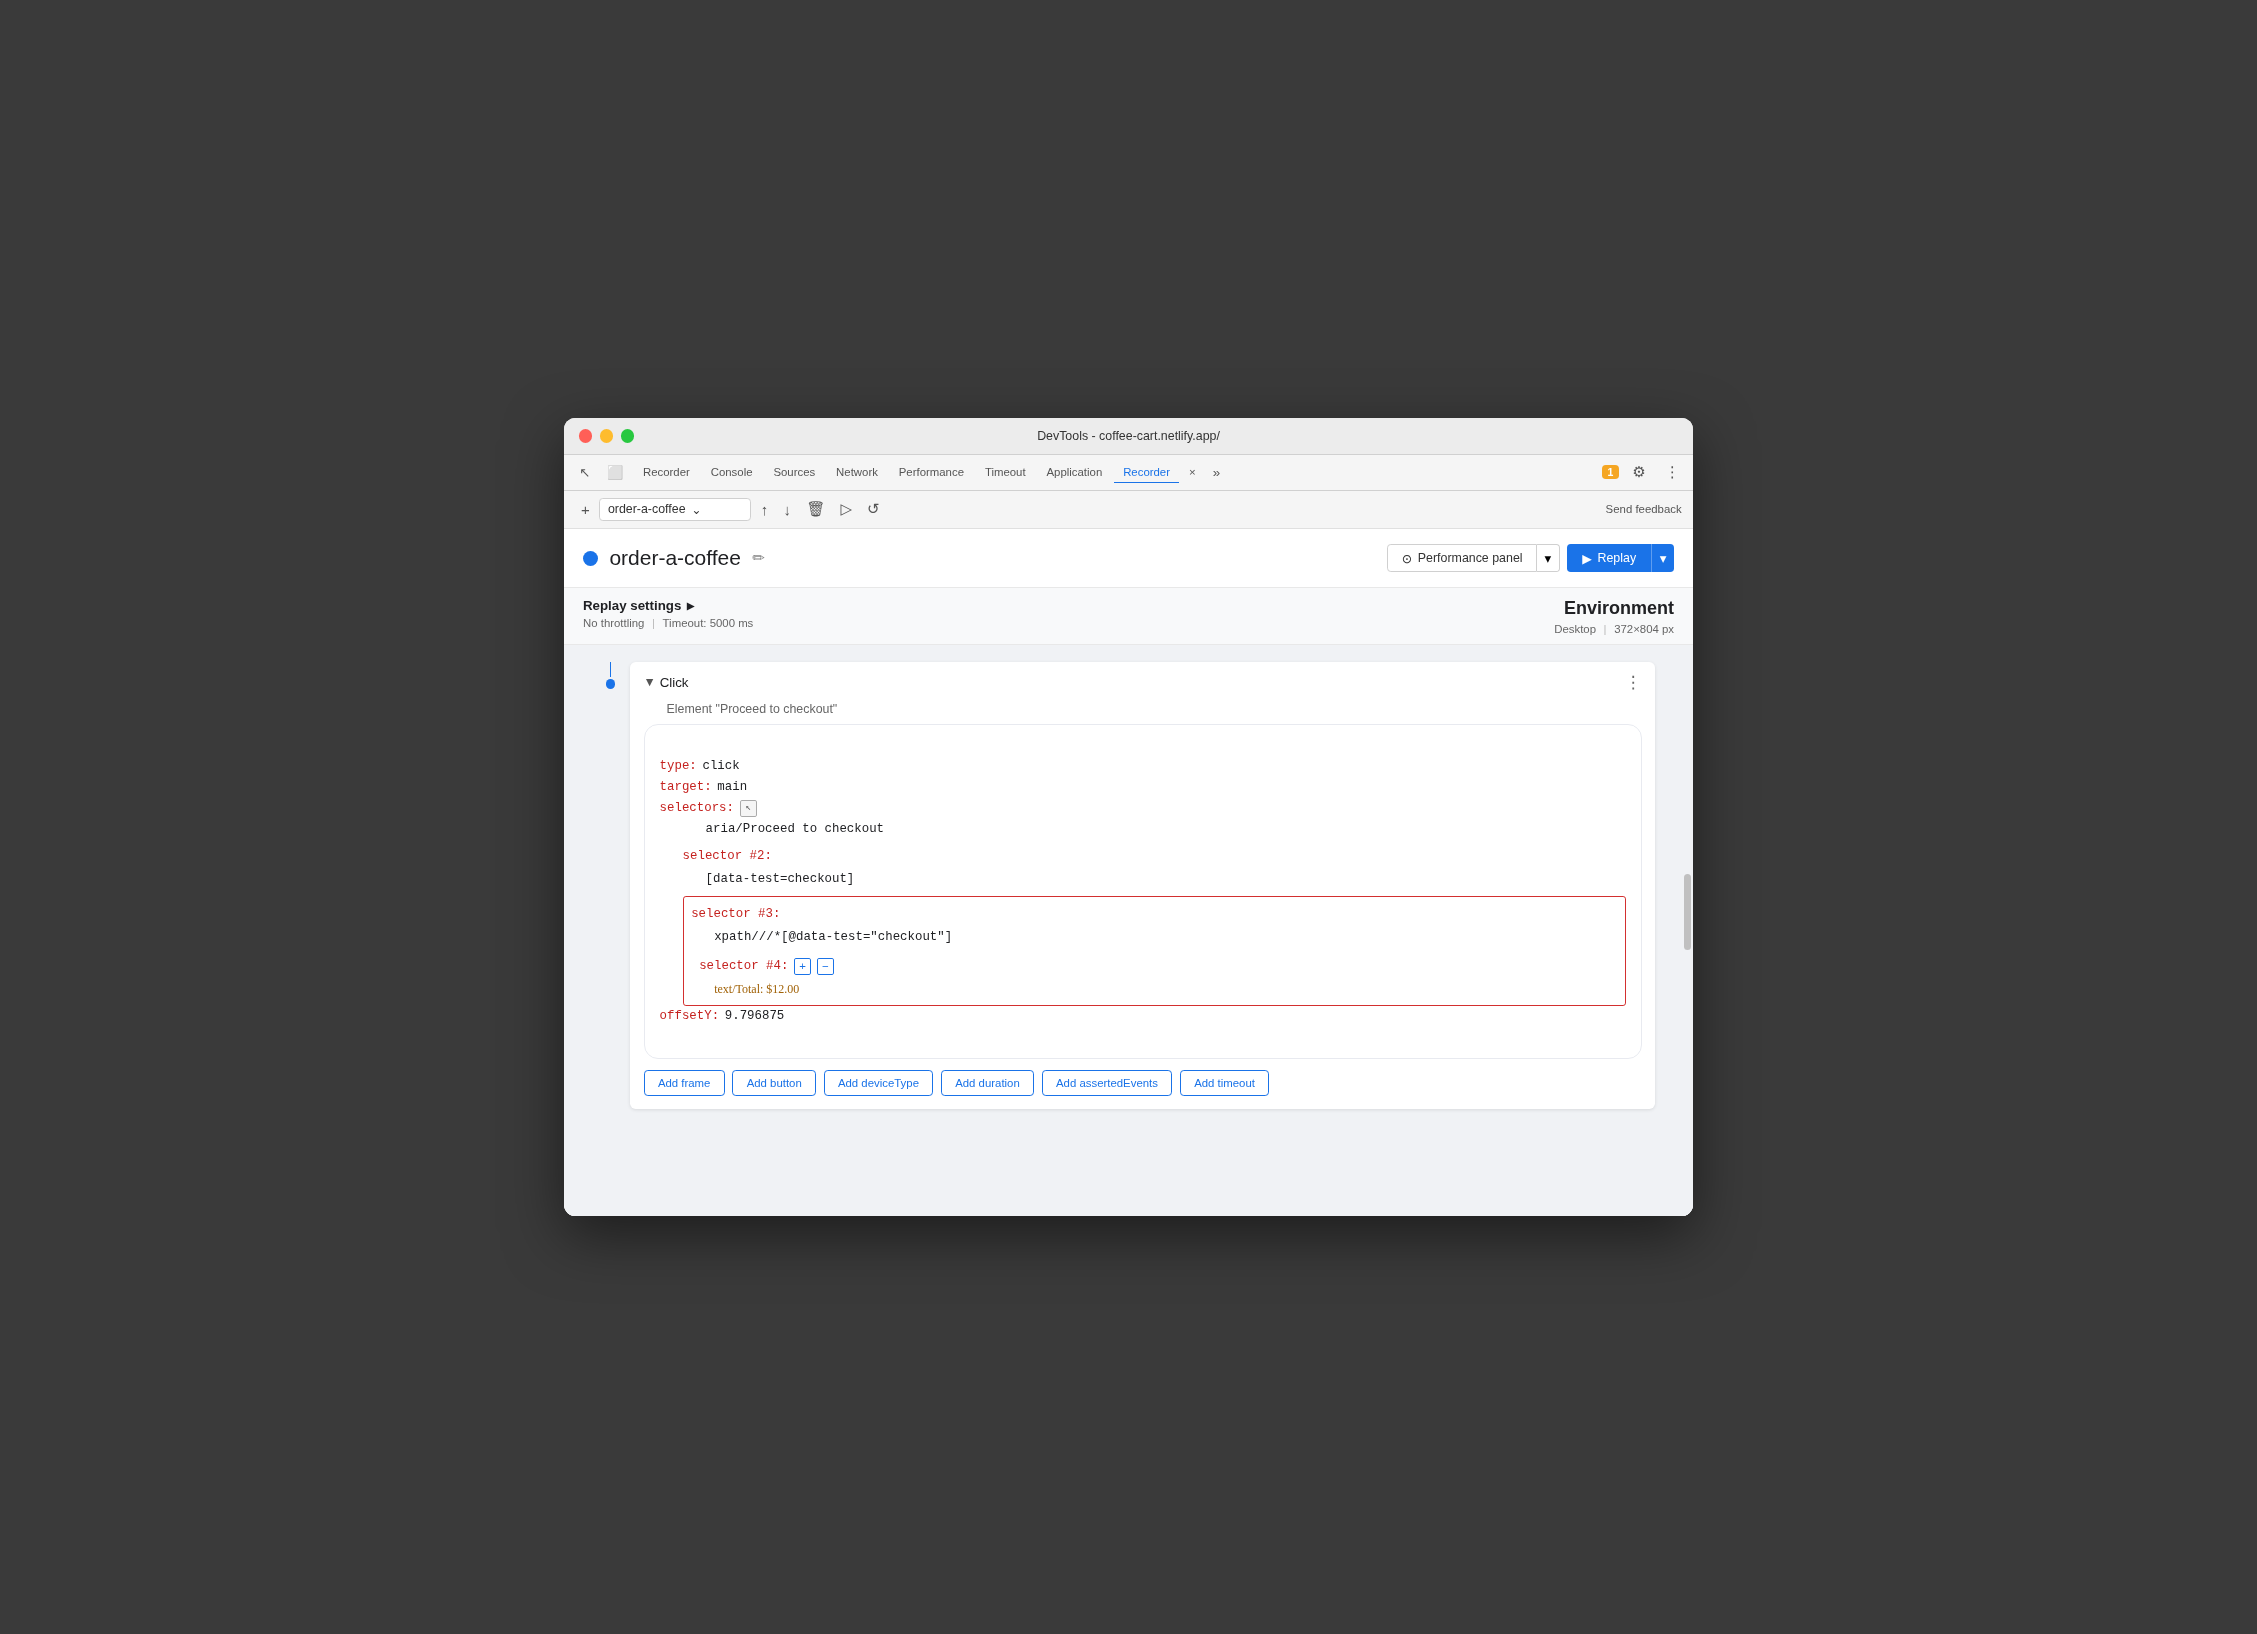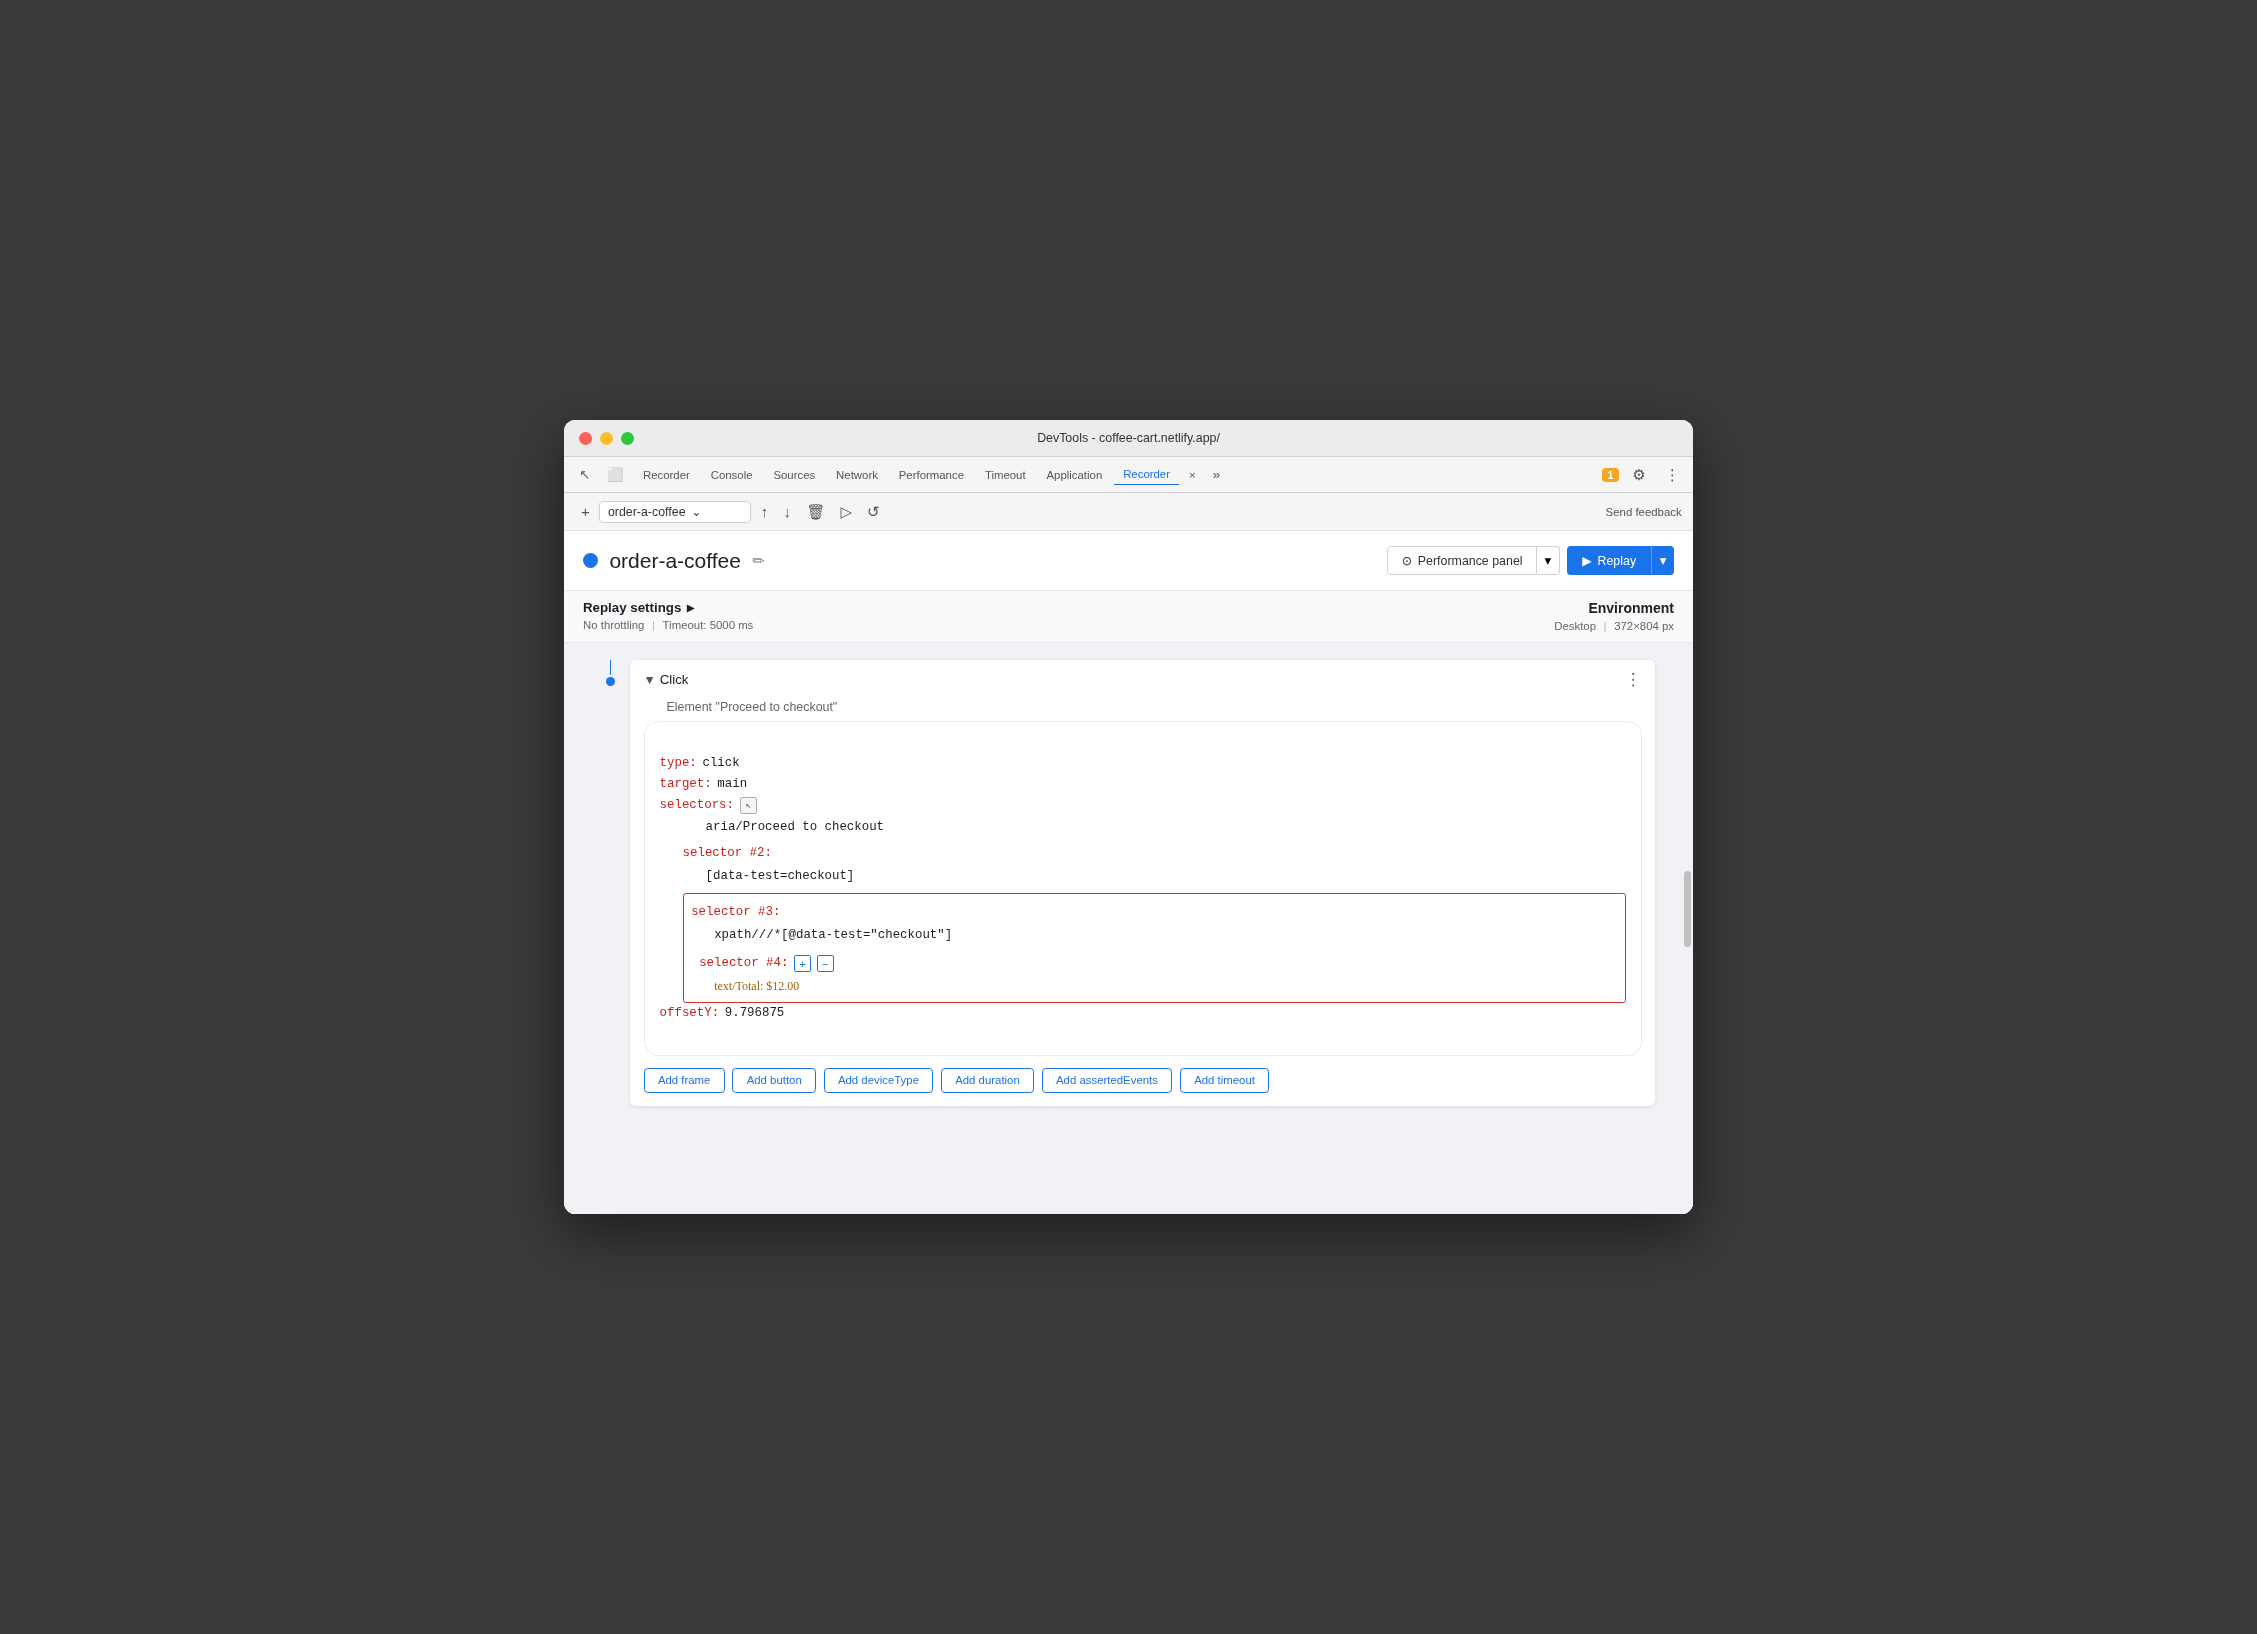--- a/index.html
+++ b/index.html
@@ -269,21 +269,21 @@
       gap: 3.8px;
     }
     .settings-divider {
       color: #bbb;
       margin: 0 3.8px;
     }
     .settings-right {
       text-align: right;
     }
     .env-title {
-      font-size: 14px;
+      font-size: 18px;
       font-weight: 600;
       color: #202124;
     }
     .env-info {
       font-size: 11.4px;
       color: #666;
       margin-top: 3.8px;
       display: flex;
       align-items: center;
       gap: 3.8px;

